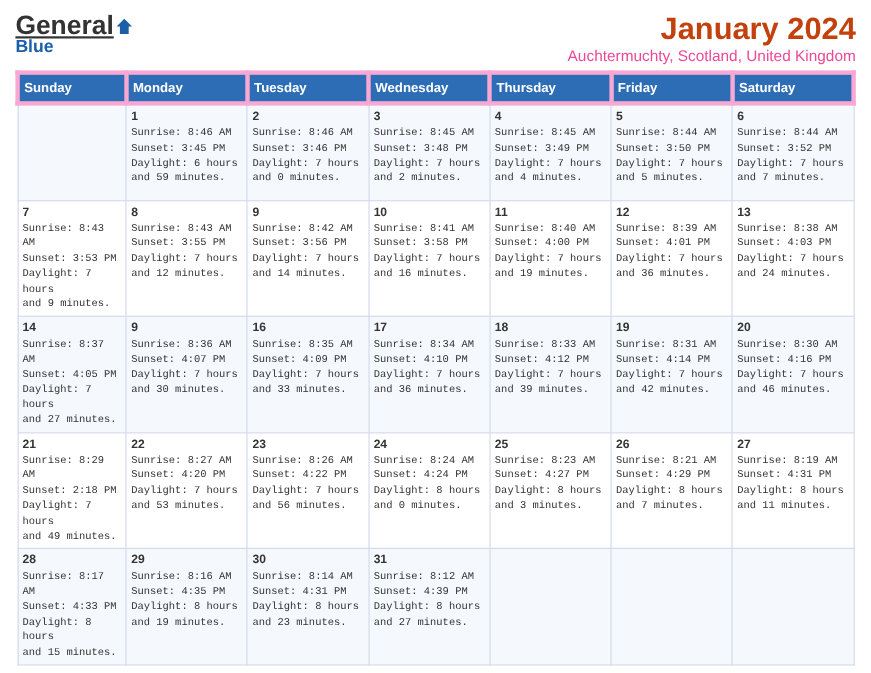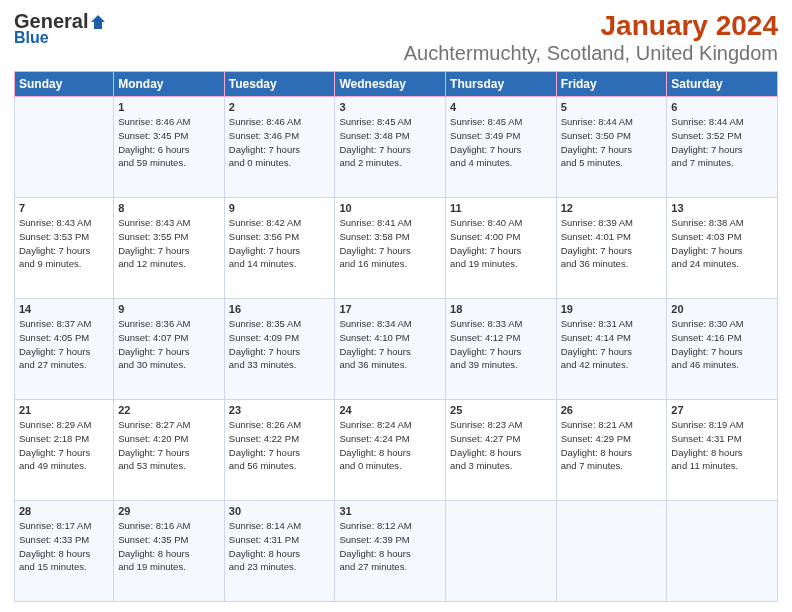--- a/index.html
+++ b/index.html
@@ -30,36 +30,36 @@
     }
     .title-block {
       text-align: right;
     }
     .main-title {
       font-size: 28px;
       font-weight: bold;
       color: #c2410c;
     }
     .sub-title {
-      font-size: 20px;
-      color: #737373;
+      font-size: 14px;
+      color: #ec4899;
     }
     table {
       width: 100%;
       border-collapse: collapse;
       flex: 1;
     }
     thead tr th {
       background: #2d6db5;
       color: #fff;
       font-size: 12px;
       font-weight: bold;
       padding: 5px 4px;
       text-align: left;
-      border: 1px solid #f9a8d4;
+      border: 4px solid #f9a8d4;
     }
     tbody tr {
       background: #fff;
     }
     tbody tr:nth-child(odd) {
       background: #f5f8fc;
     }
     tbody tr td {
       vertical-align: top;
       font-size: 9.5px;
@@ -70,30 +70,31 @@
       height: 88px;
     }
     .day-num {
       font-weight: bold;
       font-size: 11px;
       display: block;
       margin-bottom: 2px;
     }
     .cell-content {
       line-height: 1.45;
+      font-family: Liberation Mono, monospace;
     }
   </style>
 </head>
 <body>
 
 <div class="page">
   <div class="header">
     <div class="logo">
       <div style="display:flex;align-items:center;">
-        <span style="font-size:20px;font-weight:bold;color:#333;">General</span>
+        <span style="font-size:24px;font-weight:bold;color:#333;text-decoration:underline;">General</span>
         <svg width="18" height="18" viewBox="0 0 18 18" style="margin:0 1px;">
           <polygon points="9,2 16,9 13,9 13,16 5,16 5,9 2,9" fill="#1a5fa8"></polygon>
         </svg>
       </div>
       <span style="font-size:16px;font-weight:bold;color:#1a5fa8;margin-top:-4px;">Blue</span>
     </div>
     <div class="title-block">
       <div class="main-title">January 2024</div>
       <div class="sub-title">Auchtermuchty, Scotland, United Kingdom</div>
     </div>

